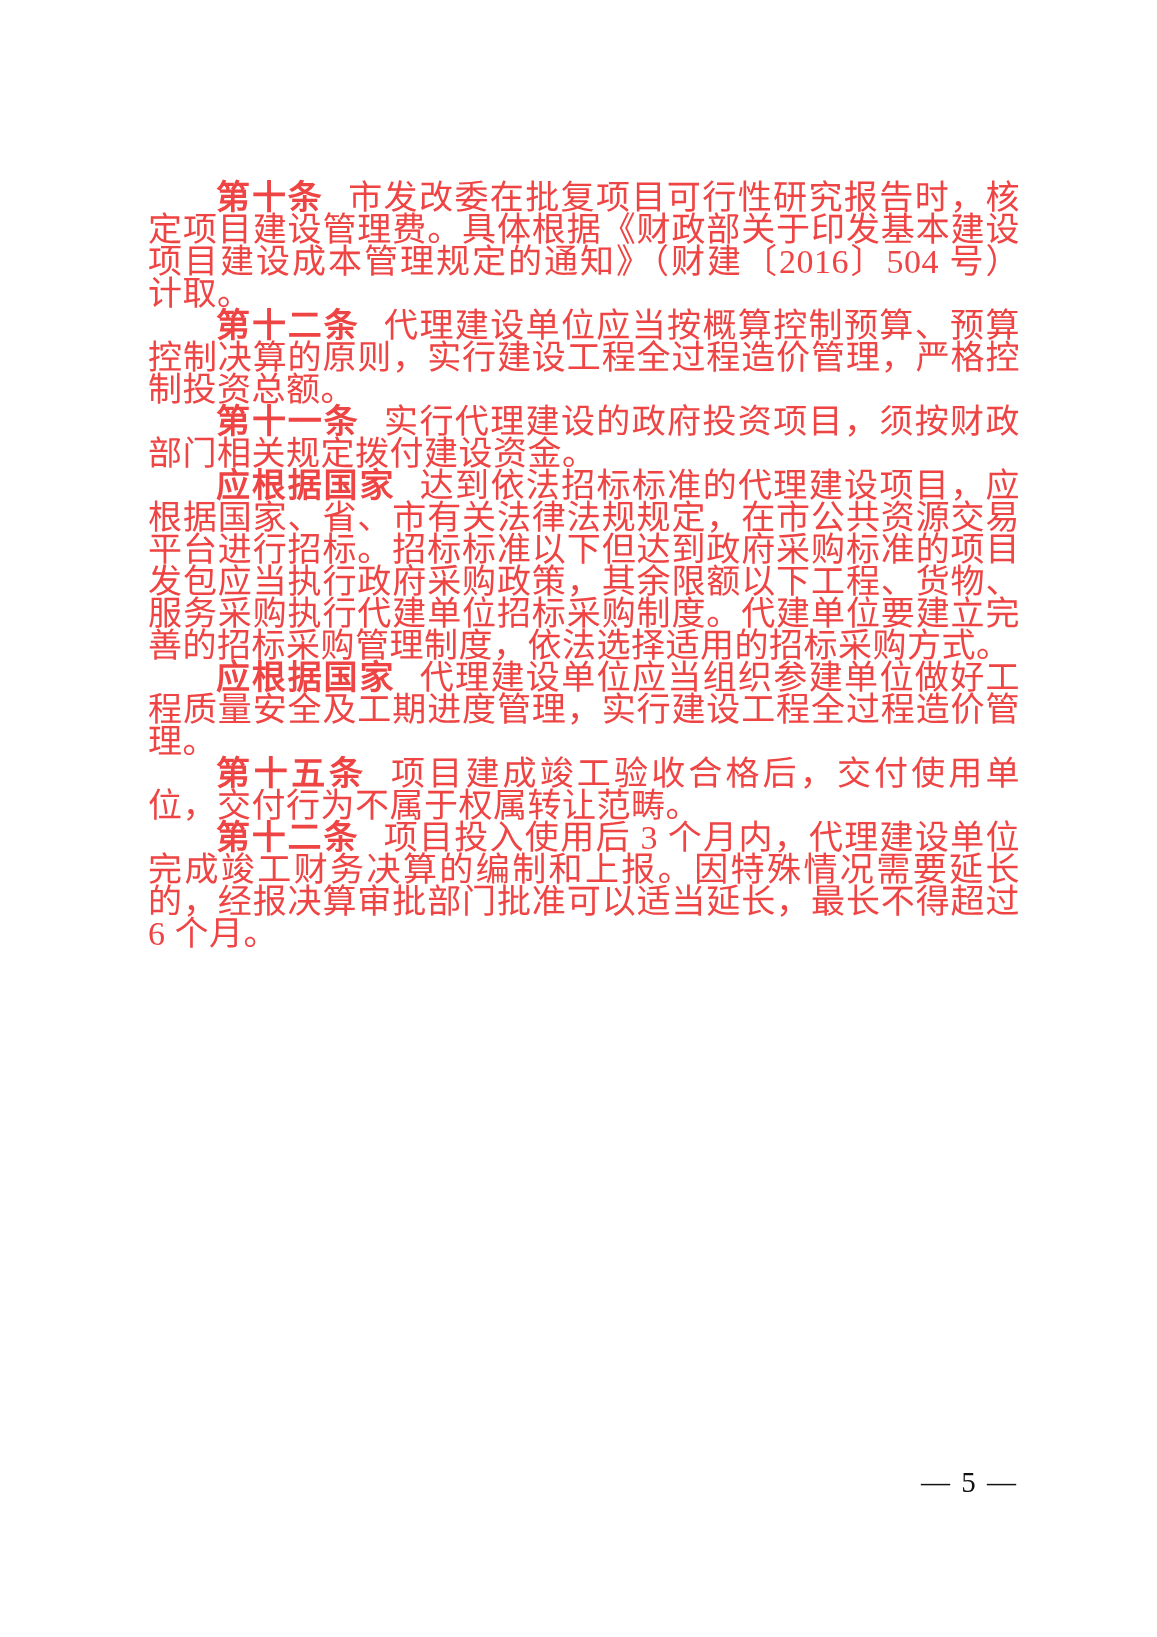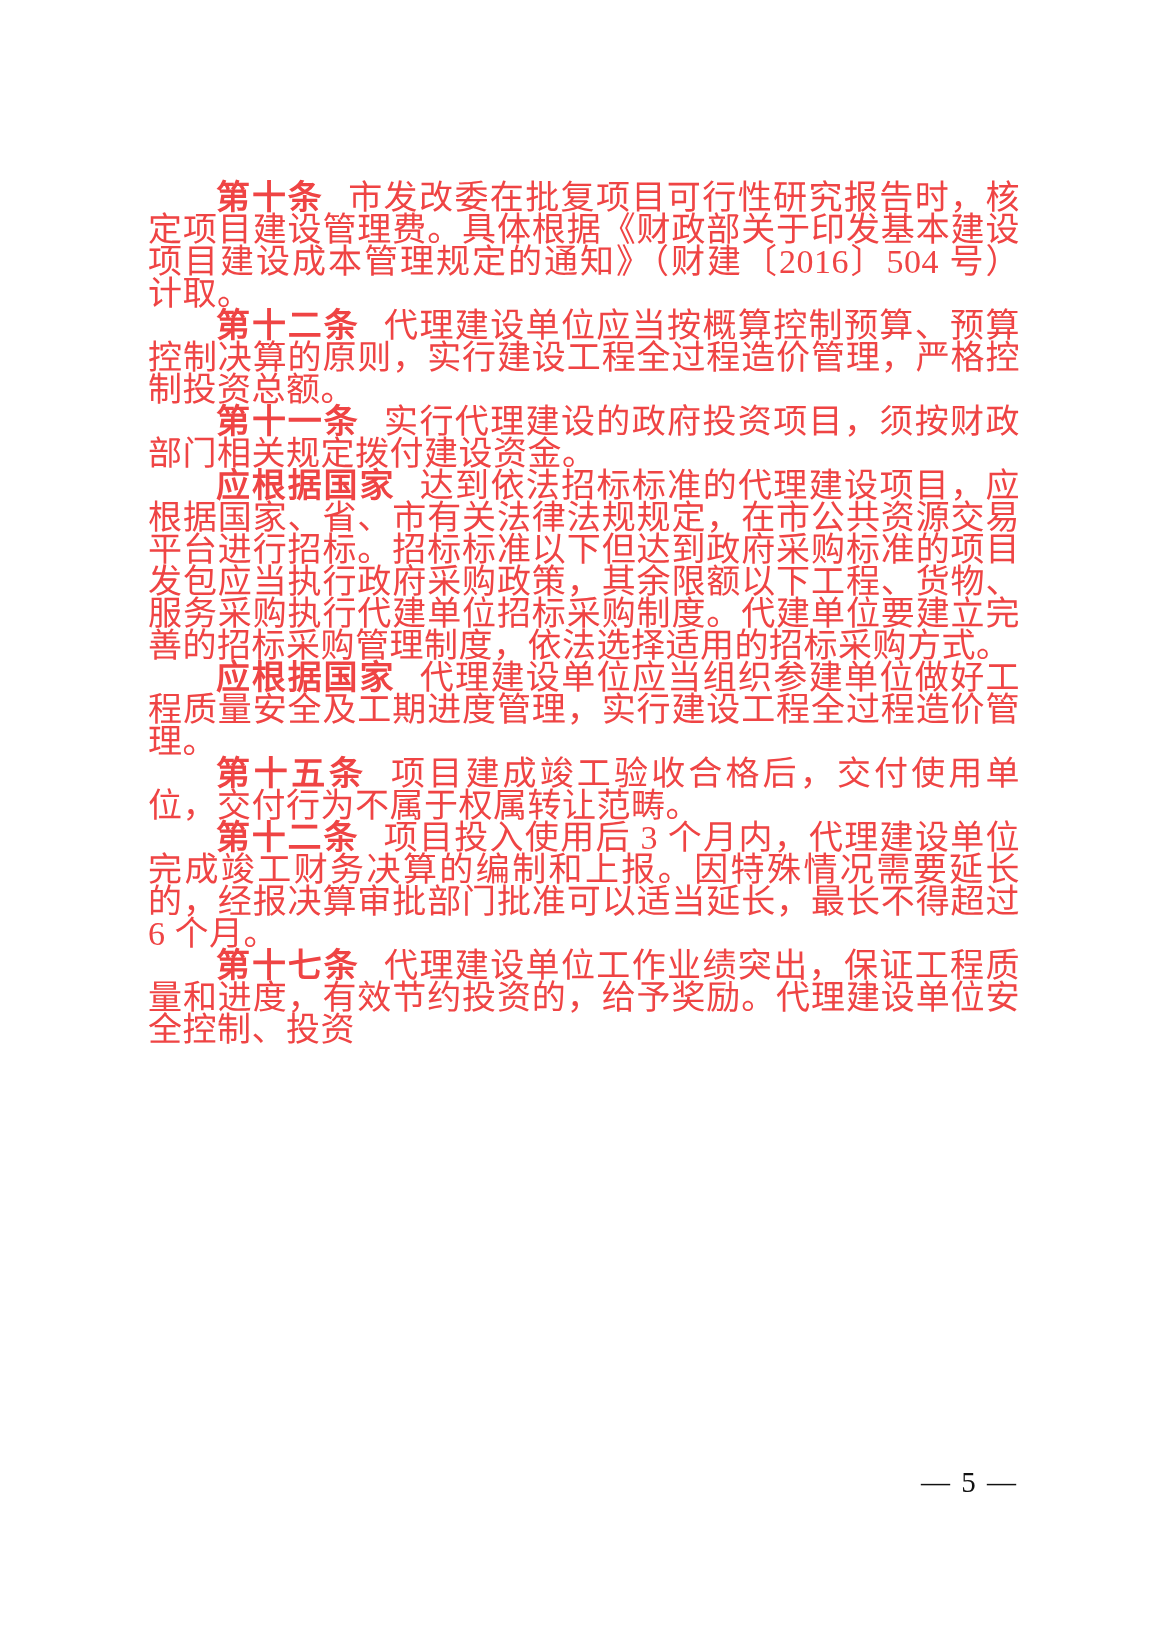--- a/index.html
+++ b/index.html
@@ -69,16 +69,15 @@
   <p class="para"><b class="art-num">第十一条</b><span class="art-body">实行代理建设的政府投资项目，须按财政部门相关规定拨付建设资金。</span></p>
 
   <p class="para"><b class="art-num">应根据国家</b><span class="art-body">达到依法招标标准的代理建设项目，应根据国家、省、市有关法律法规规定，在市公共资源交易平台进行招标。招标标准以下但达到政府采购标准的项目发包应当执行政府采购政策，其余限额以下工程、货物、服务采购执行代建单位招标采购制度。代建单位要建立完善的招标采购管理制度，依法选择适用的招标采购方式。</span></p>
 
   <p class="para"><b class="art-num">应根据国家</b><span class="art-body">代理建设单位应当组织参建单位做好工程质量安全及工期进度管理，实行建设工程全过程造价管理。</span></p>
 
   <p class="para"><b class="art-num">第十五条</b><span class="art-body">项目建成竣工验收合格后，交付使用单位，交付行为不属于权属转让范畴。</span></p>
 
   <p class="para"><b class="art-num">第十二条</b><span class="art-body">项目投入使用后 3 个月内，代理建设单位完成竣工财务决算的编制和上报。因特殊情况需要延长的，经报决算审批部门批准可以适当延长，最长不得超过 6 个月。</span></p>
 
-  <p class="para"><b class="art-num">第十七条</b><span class="art-body">代理建设单位工作业绩突出，保证工程质量和进度，有效节约投资的，给予奖励。代理建设单位安全控制、投资</span></p>
 </div>
   <div class="footer">— 5 —</div>
 </div>
 
 </body></html>

